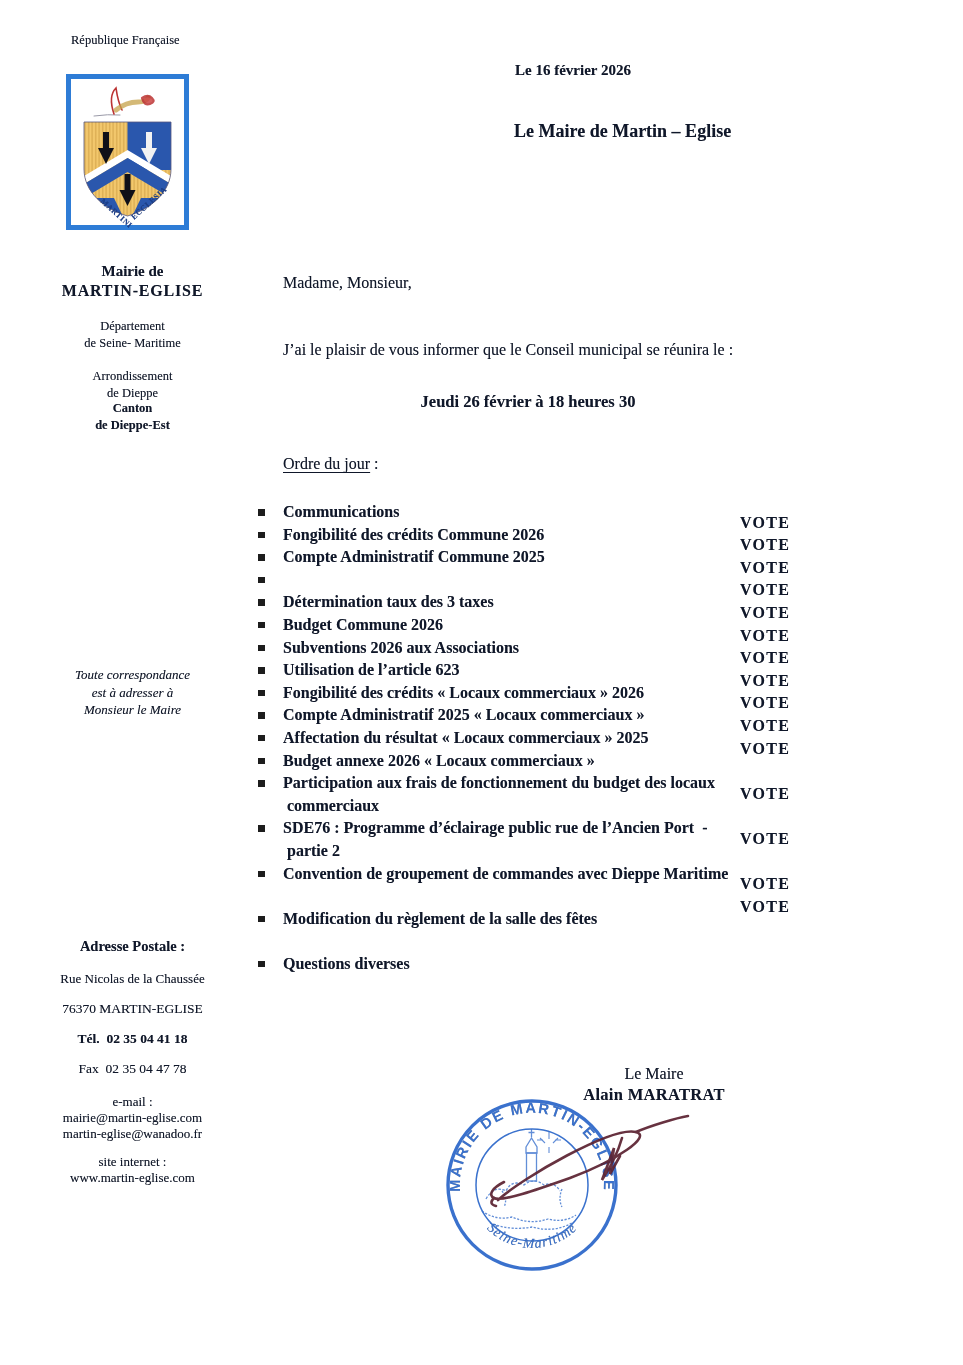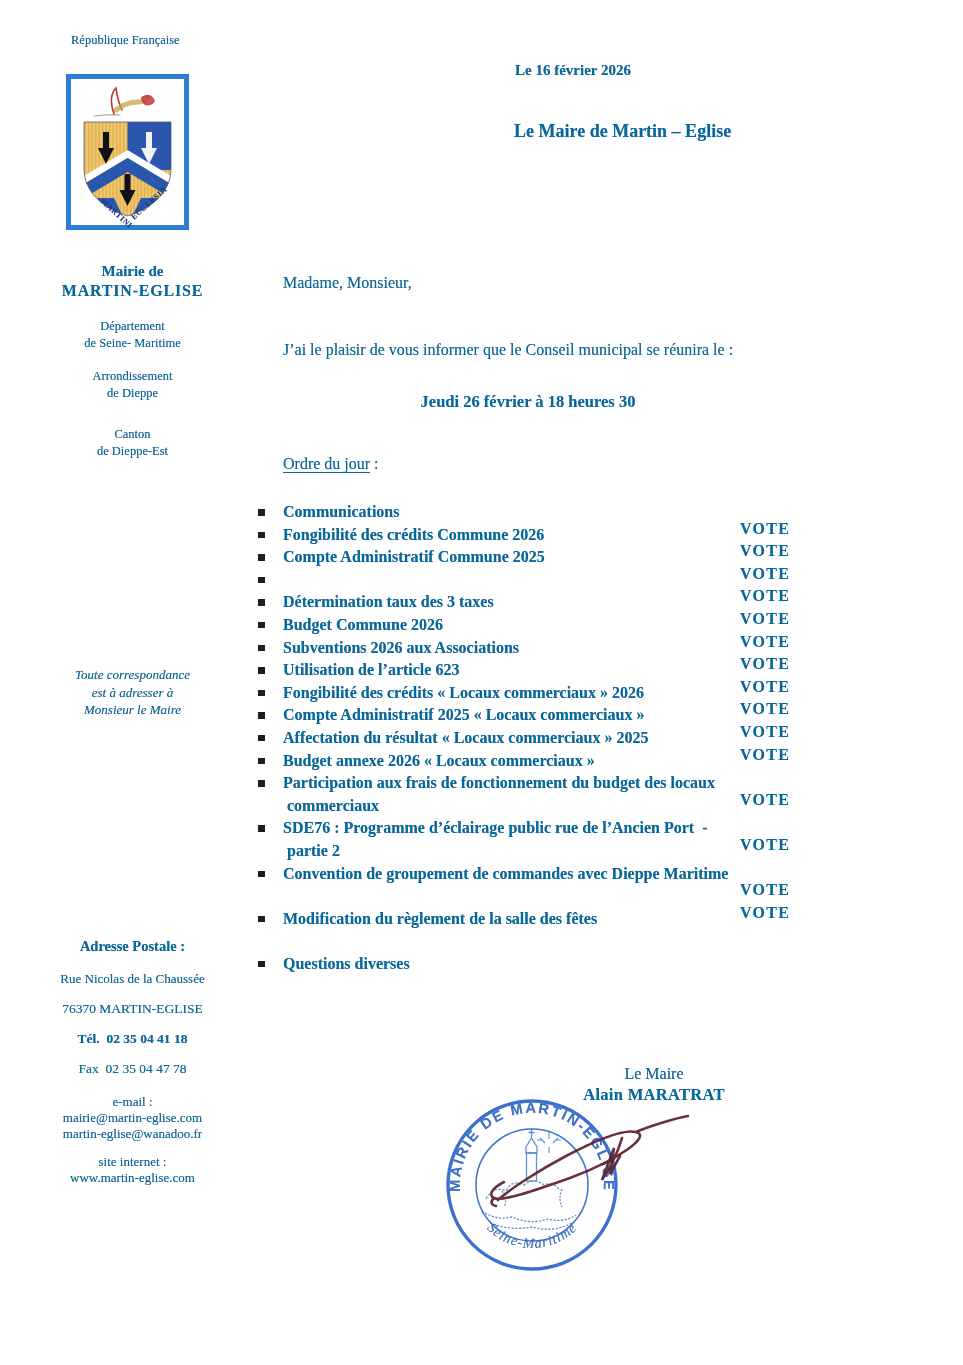--- a/index.html
+++ b/index.html
@@ -1,29 +1,29 @@
 <!DOCTYPE html>
 <html><head>
 <meta charset="utf-8">
 <style>
   html,body{margin:0;padding:0;background:#ffffff;}
   .page{
     position:relative;width:963px;height:1365px;background:#ffffff;
-    font-family:"Liberation Serif","DejaVu Serif",serif;color:#0369a1;overflow:hidden;
+    font-family:"Liberation Serif","DejaVu Serif",serif;color:#0f172a;overflow:hidden;
     text-shadow:0 0 .4px rgba(40,40,40,.45);
   }
   .abs{position:absolute;}
   .pre{white-space:pre-line;}
   .side{position:absolute;left:25px;width:215px;text-align:center;}
   .republique{left:71px;top:33px;font-size:12.5px;}
   .commune{top:262px;font-weight:bold;font-size:15px;line-height:19px;}
   .commune .l2{font-size:16px;letter-spacing:.8px;}
   .departement{top:318px;font-size:12.5px;line-height:16.5px;}
   .arrondissement{top:368px;font-size:12.5px;line-height:16.5px;}
-  .canton{top:426px;font-size:12.5px;line-height:16.5px;}
+  .canton{top:400px;font-size:12.5px;line-height:16.5px;font-weight:bold;}
   .correspondance{top:666px;font-size:13px;line-height:17.5px;font-style:italic;}
   .addr-title{top:938px;font-weight:bold;font-size:14.5px;}
   .addr-street{top:971px;font-size:13px;}
   .addr-city{top:1001px;font-size:13.5px;}
   .addr-tel{top:1031px;font-size:13.5px;font-weight:bold;}
   .addr-tel .lbl{font-weight:bold;}
   .addr-fax{top:1061px;font-size:13.5px;}
   .addr-email-label{top:1094px;font-size:13px;}
   .addr-email1{top:1110px;font-size:13px;}
   .addr-email2{top:1126px;font-size:13px;}
@@ -36,21 +36,21 @@
   .intro{left:283px;top:341px;font-size:16px;text-align:center;}
   .meeting{left:318px;top:390px;width:420px;text-align:center;font-weight:bold;font-size:16.5px;line-height:23px;}
   .ordre{left:283px;top:455px;font-size:16px;}
   .ordre .u{text-decoration:underline;text-underline-offset:3px;}
 
   .agenda{left:255px;top:501px;width:706px;font-weight:bold;font-size:16px;line-height:22.6px;}
   .agenda-row{position:relative;padding-left:28px;min-height:22.6px;}
   .agenda-row.h2{min-height:45.2px;}
   .agenda-row.gap{margin-top:22.6px;}
   .bullet{position:absolute;left:3px;top:8px;width:6.5px;height:6.5px;background:#1d1d1d;}
-  .vote{position:absolute;left:485px;bottom:6px;letter-spacing:1.3px;}
+  .vote{position:absolute;left:485px;bottom:12px;letter-spacing:1.3px;}
   .item-text{display:inline-block;white-space:pre-line;}
 
   .closing{left:566px;top:1063px;width:176px;text-align:center;font-size:16px;line-height:21px;}
   .closing .name{font-weight:bold;font-size:16.5px;letter-spacing:.3px;}
   .stamp-svg{left:442px;top:1095px;}
   .sig-svg{left:452px;top:1108px;}
 </style>
 </head>
 <body>
 

